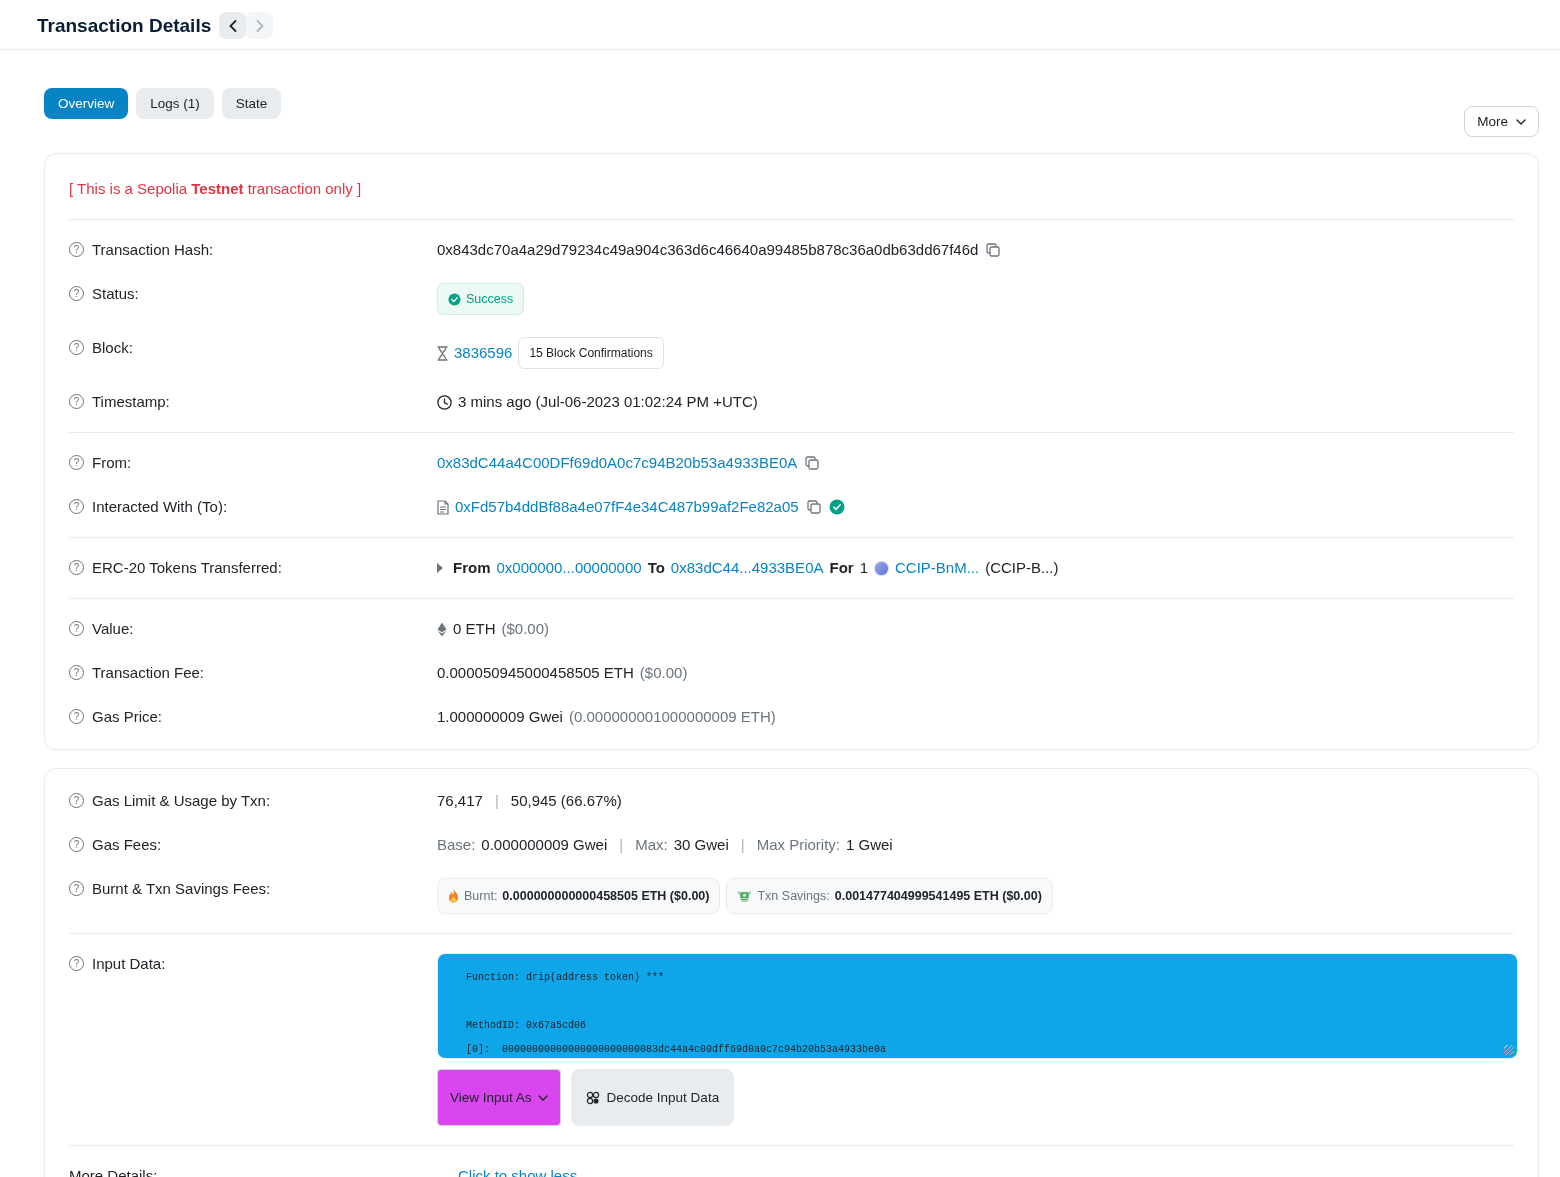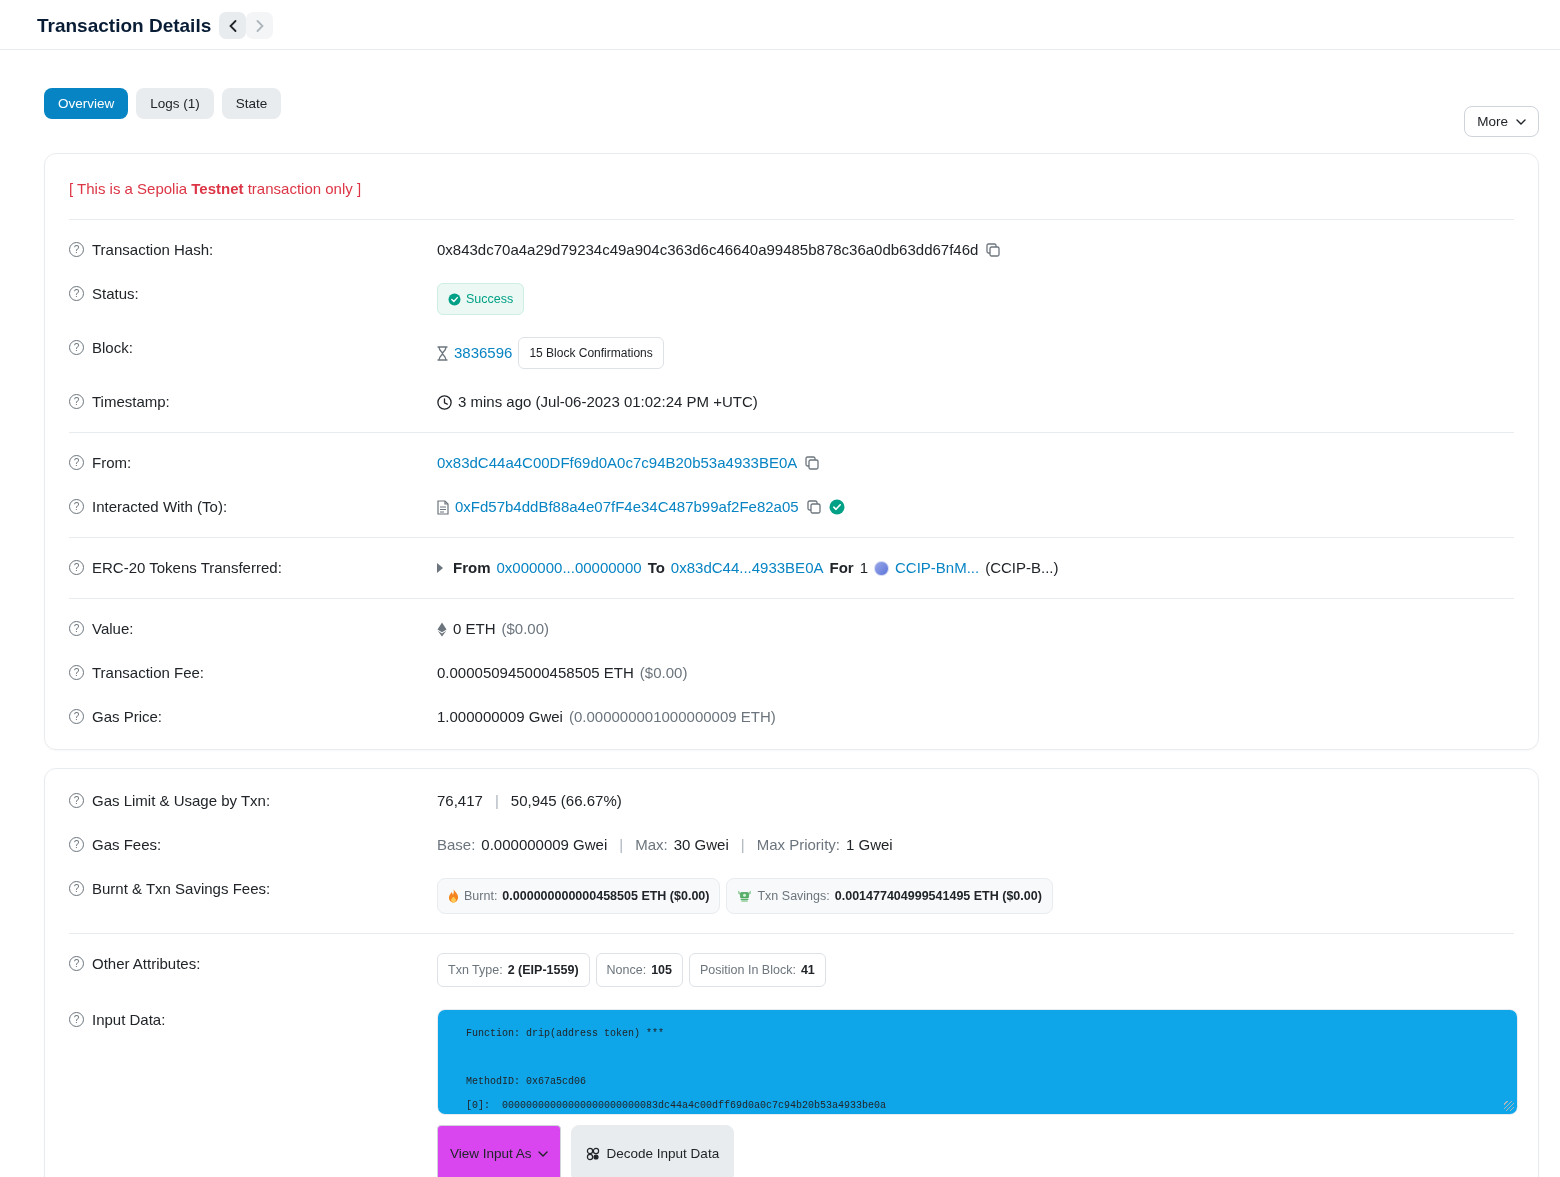--- a/index.html
+++ b/index.html
@@ -345,40 +345,20 @@
               </svg>
           </span>
           <span>Txn Savings:</span>
           <b>0.001477404999541495 ETH ($0.00)</b>
         </span>
       </div>
     </div>
 
     <hr class="divider">
 
-    <div class="row">
-      <div class="label-cell">
-        <span class="qicon"></span>
-        <span>Other Attributes:</span>
-      </div>
-      <div class="value-cell">
-        <span class="badge-attr">
-          <span>Txn Type:</span>
-          <b>2 (EIP-1559)</b>
-        </span>
-        <span class="badge-attr">
-          <span>Nonce:</span>
-          <b>105</b>
-        </span>
-        <span class="badge-attr">
-          <span>Position In Block:</span>
-          <b>41</b>
-        </span>
-      </div>
-    </div>
 
     <div class="row">
       <div class="label-cell">
         <span class="qicon"></span>
         <span>Input Data:</span>
       </div>
       <div class="value-cell" style="display:block;">
         <div class="input-box">Function: drip(address token) ***
 
 MethodID: 0x67a5cd06

